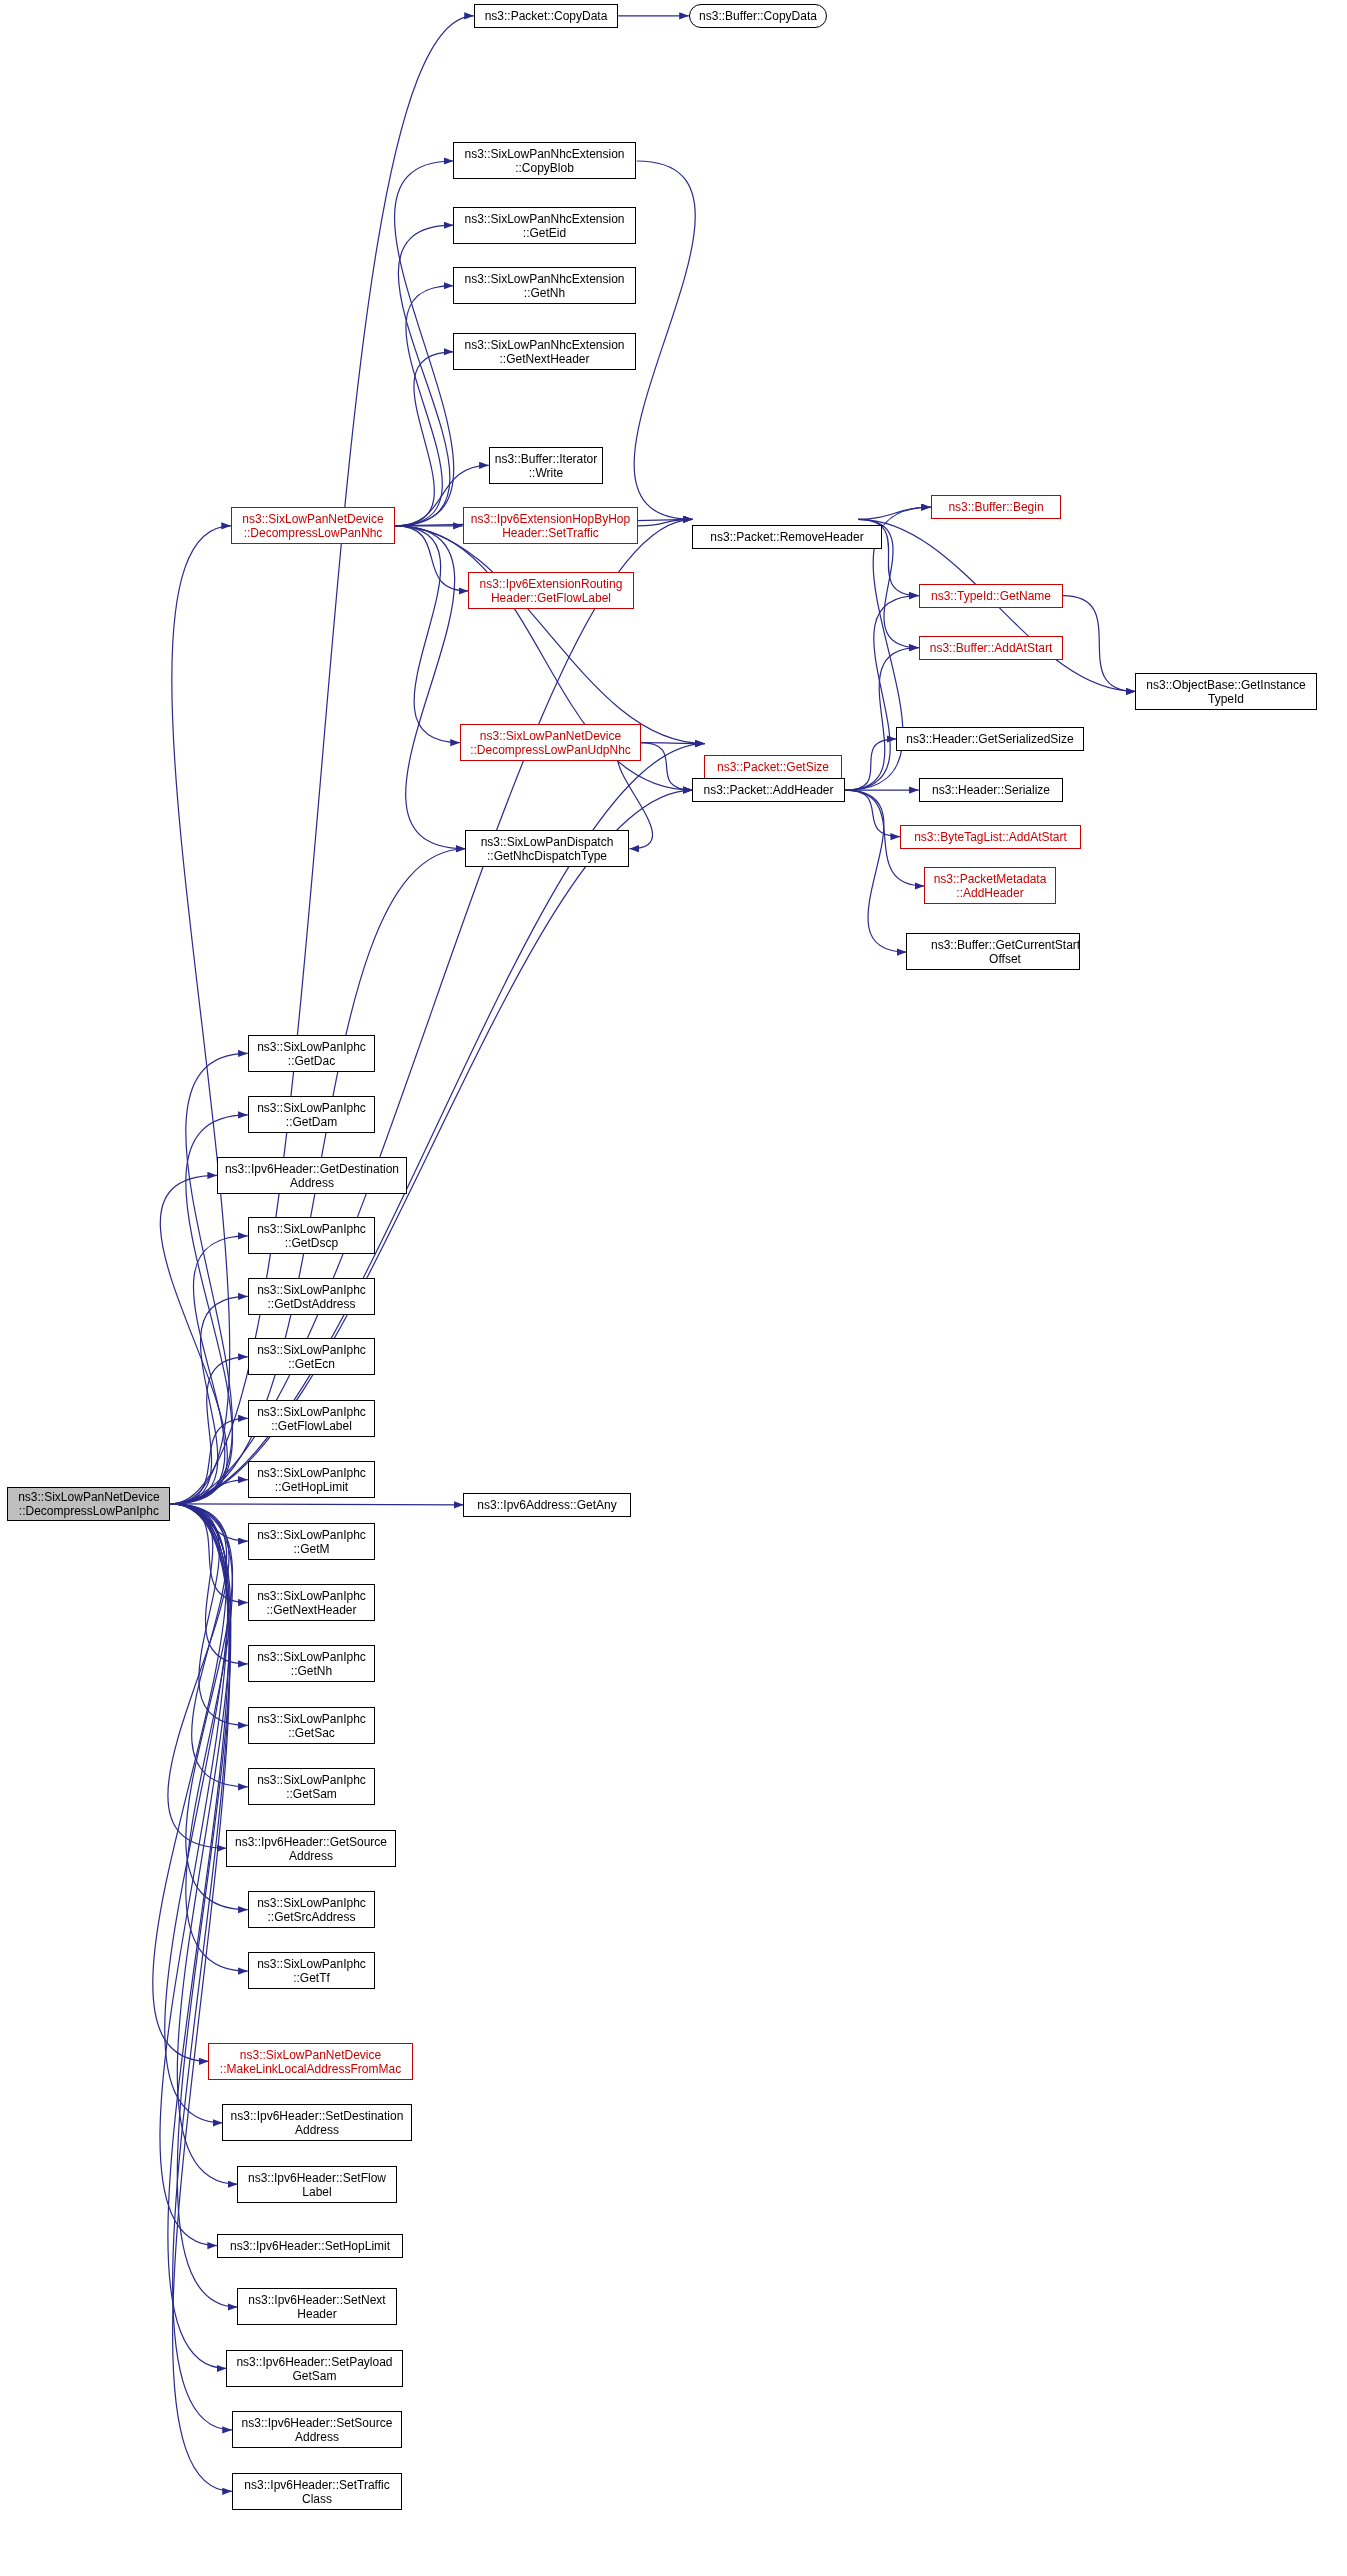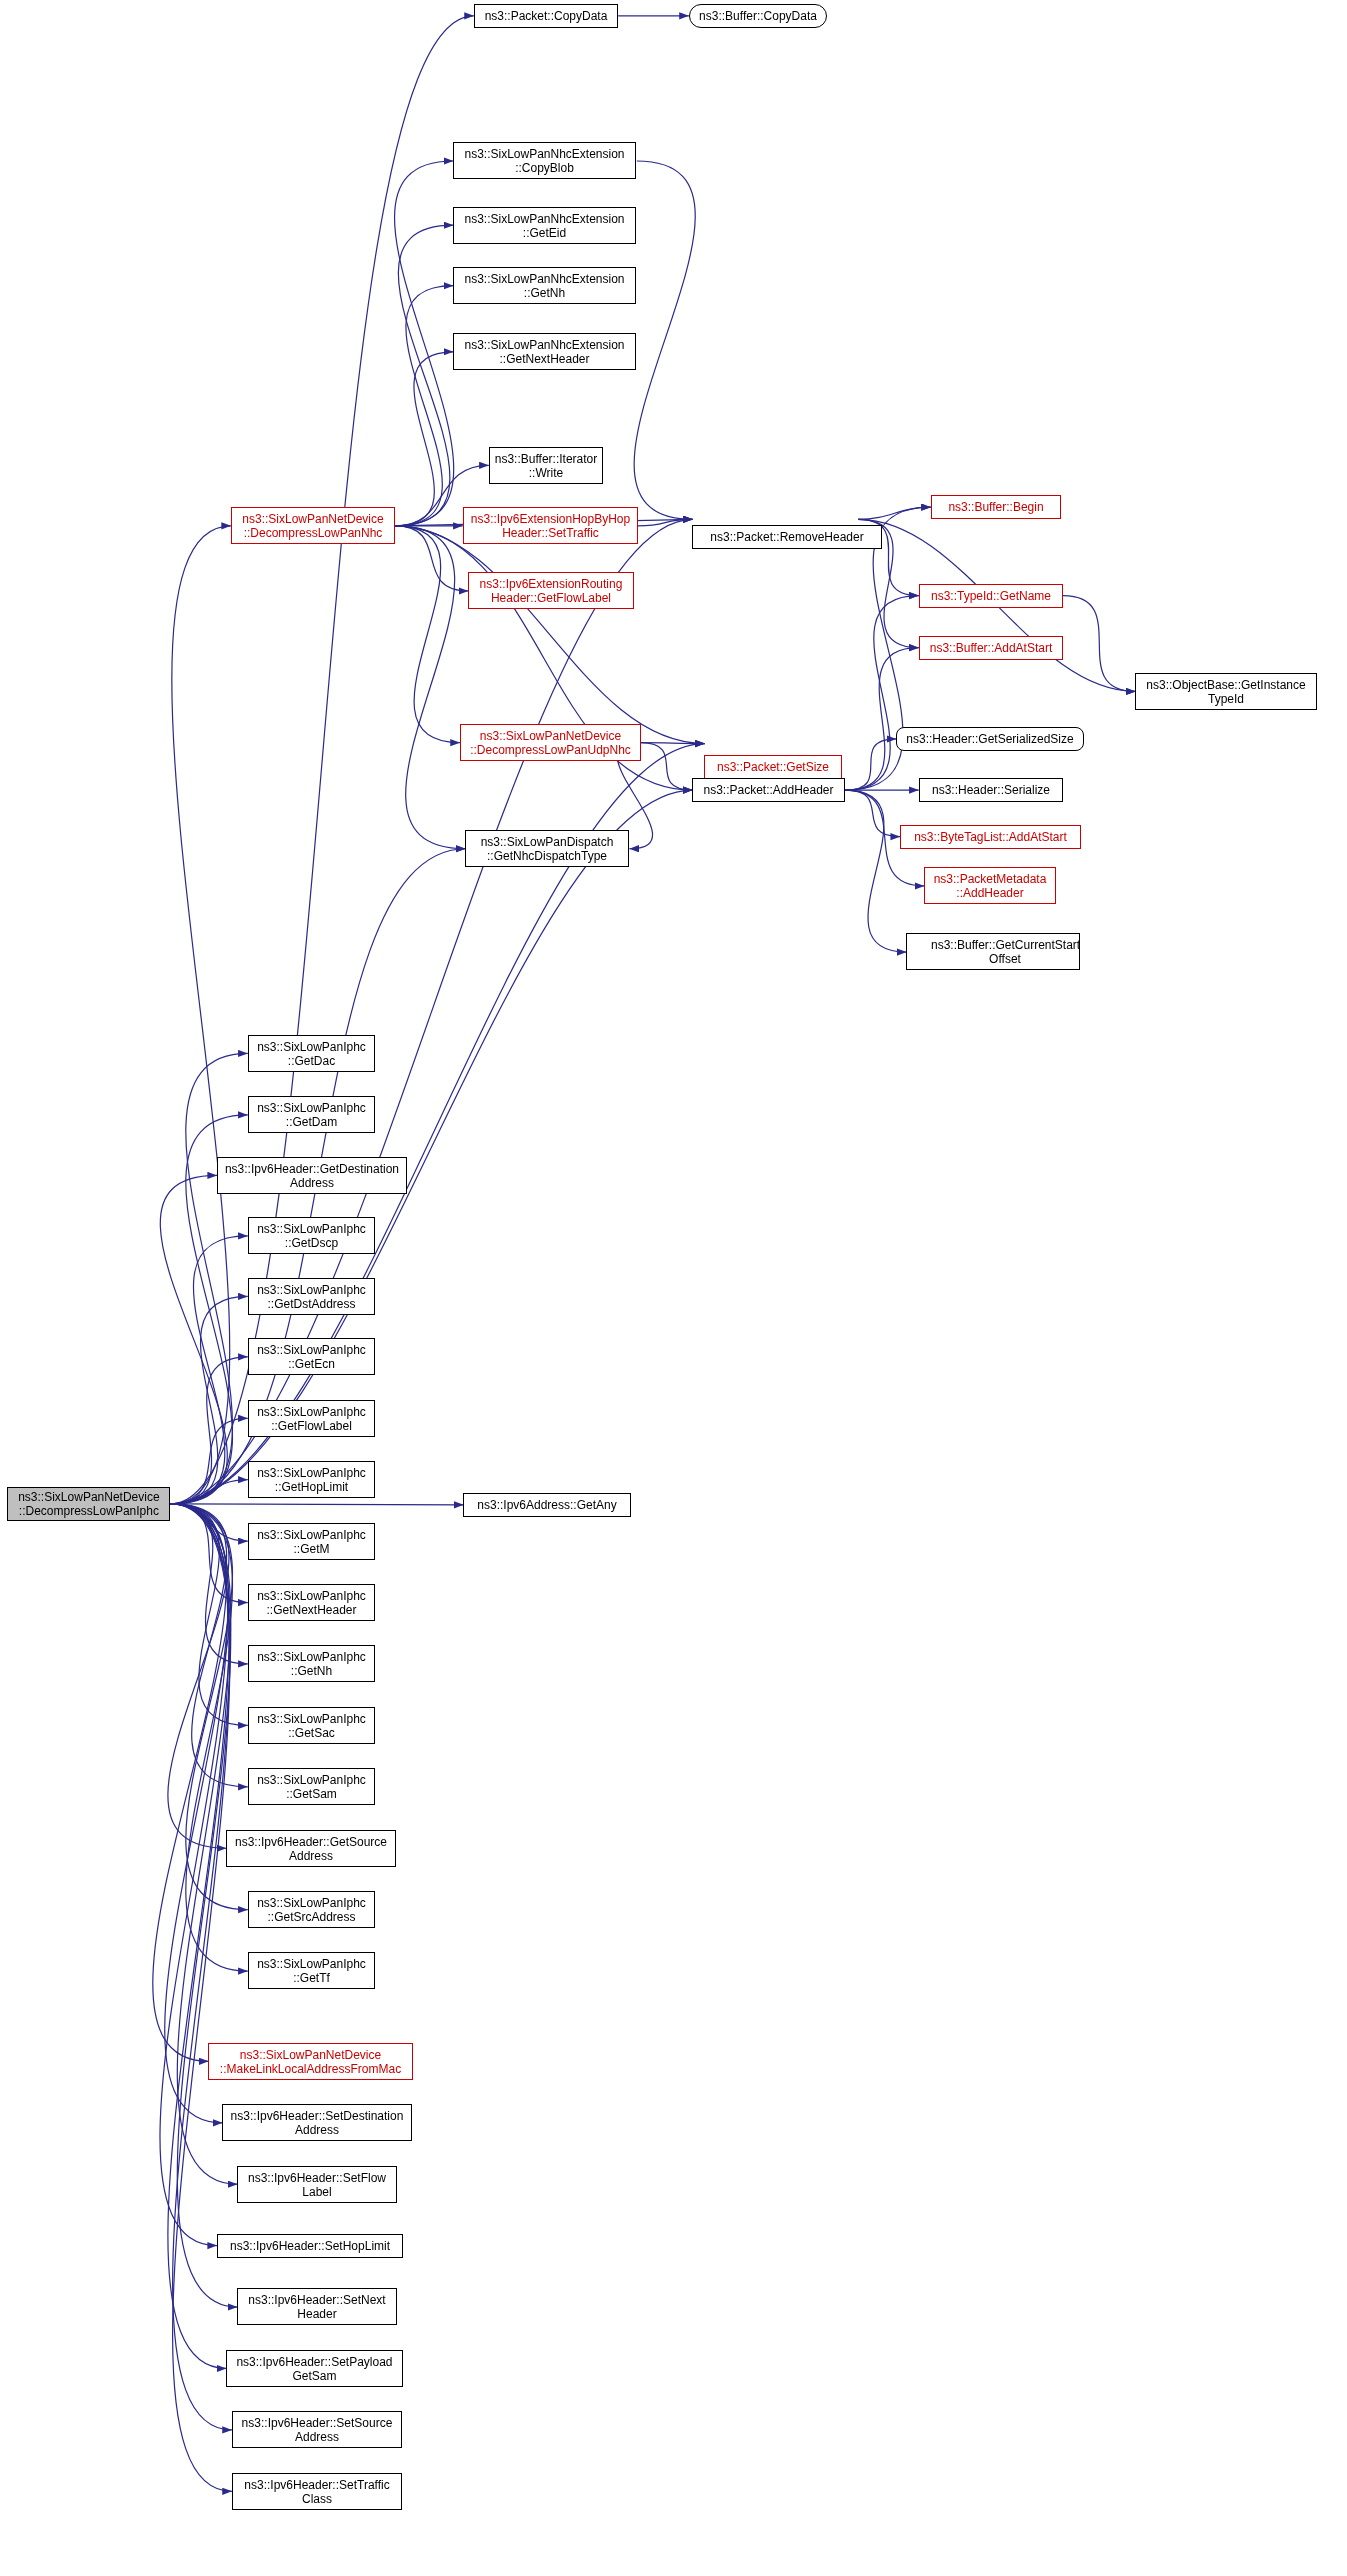--- a/index.html
+++ b/index.html
@@ -150,21 +150,21 @@
 Header::GetFlowLabel</span></div>
     <div class="node" style="left: 692px; top: 525px; width: 190px; height: 24px;"><span class="lbl">ns3::Packet::RemoveHeader</span></div>
     <div class="node red" style="left: 931px; top: 495px; width: 130px; height: 24px;"><span class="lbl">ns3::Buffer::Begin</span></div>
     <div class="node red" style="left: 919px; top: 584px; width: 144px; height: 24px;"><span class="lbl">ns3::TypeId::GetName</span></div>
     <div class="node red" style="left: 919px; top: 636px; width: 144px; height: 24px;"><span class="lbl">ns3::Buffer::AddAtStart</span></div>
     <div class="node" style="left: 1135px; top: 673px; width: 182px; height: 37px;"><span class="lbl">ns3::ObjectBase::GetInstance
 TypeId</span></div>
     <div class="node red" style="left: 460px; top: 724px; width: 181px; height: 37px;"><span class="lbl">ns3::SixLowPanNetDevice
 ::DecompressLowPanUdpNhc</span></div>
     <div class="node red" style="left: 704px; top: 731px; width: 138px; height: 24px; margin-top: 24px;"><span class="lbl">ns3::Packet::GetSize</span></div>
-    <div class="node" style="left: 896px; top: 727px; width: 188px; height: 24px; border-radius: 8px;"><span class="lbl">ns3::Header::GetSerializedSize</span></div>
+    <div class="node" style="left: 896px; top: 727px; width: 188px; height: 24px;"><span class="lbl">ns3::Header::GetSerializedSize</span></div>
     <div class="node" style="left: 692px; top: 778px; width: 153px; height: 24px;"><span class="lbl">ns3::Packet::AddHeader</span></div>
     <div class="node" style="left: 919px; top: 778px; width: 144px; height: 24px;"><span class="lbl">ns3::Header::Serialize</span></div>
     <div class="node red" style="left: 900px; top: 825px; width: 181px; height: 24px;"><span class="lbl">ns3::ByteTagList::AddAtStart</span></div>
     <div class="node red" style="left: 924px; top: 867px; width: 132px; height: 37px;"><span class="lbl">ns3::PacketMetadata
 ::AddHeader</span></div>
     <div class="node" style="left: 906px; top: 933px; width: 174px; height: 37px; padding-left: 24px;"><span class="lbl">ns3::Buffer::GetCurrentStart
 Offset</span></div>
     <div class="node" style="left: 465px; top: 830px; width: 164px; height: 37px;"><span class="lbl">ns3::SixLowPanDispatch
 ::GetNhcDispatchType</span></div>
     <div class="node" style="left: 248px; top: 1035px; width: 127px; height: 37px;"><span class="lbl">ns3::SixLowPanIphc

